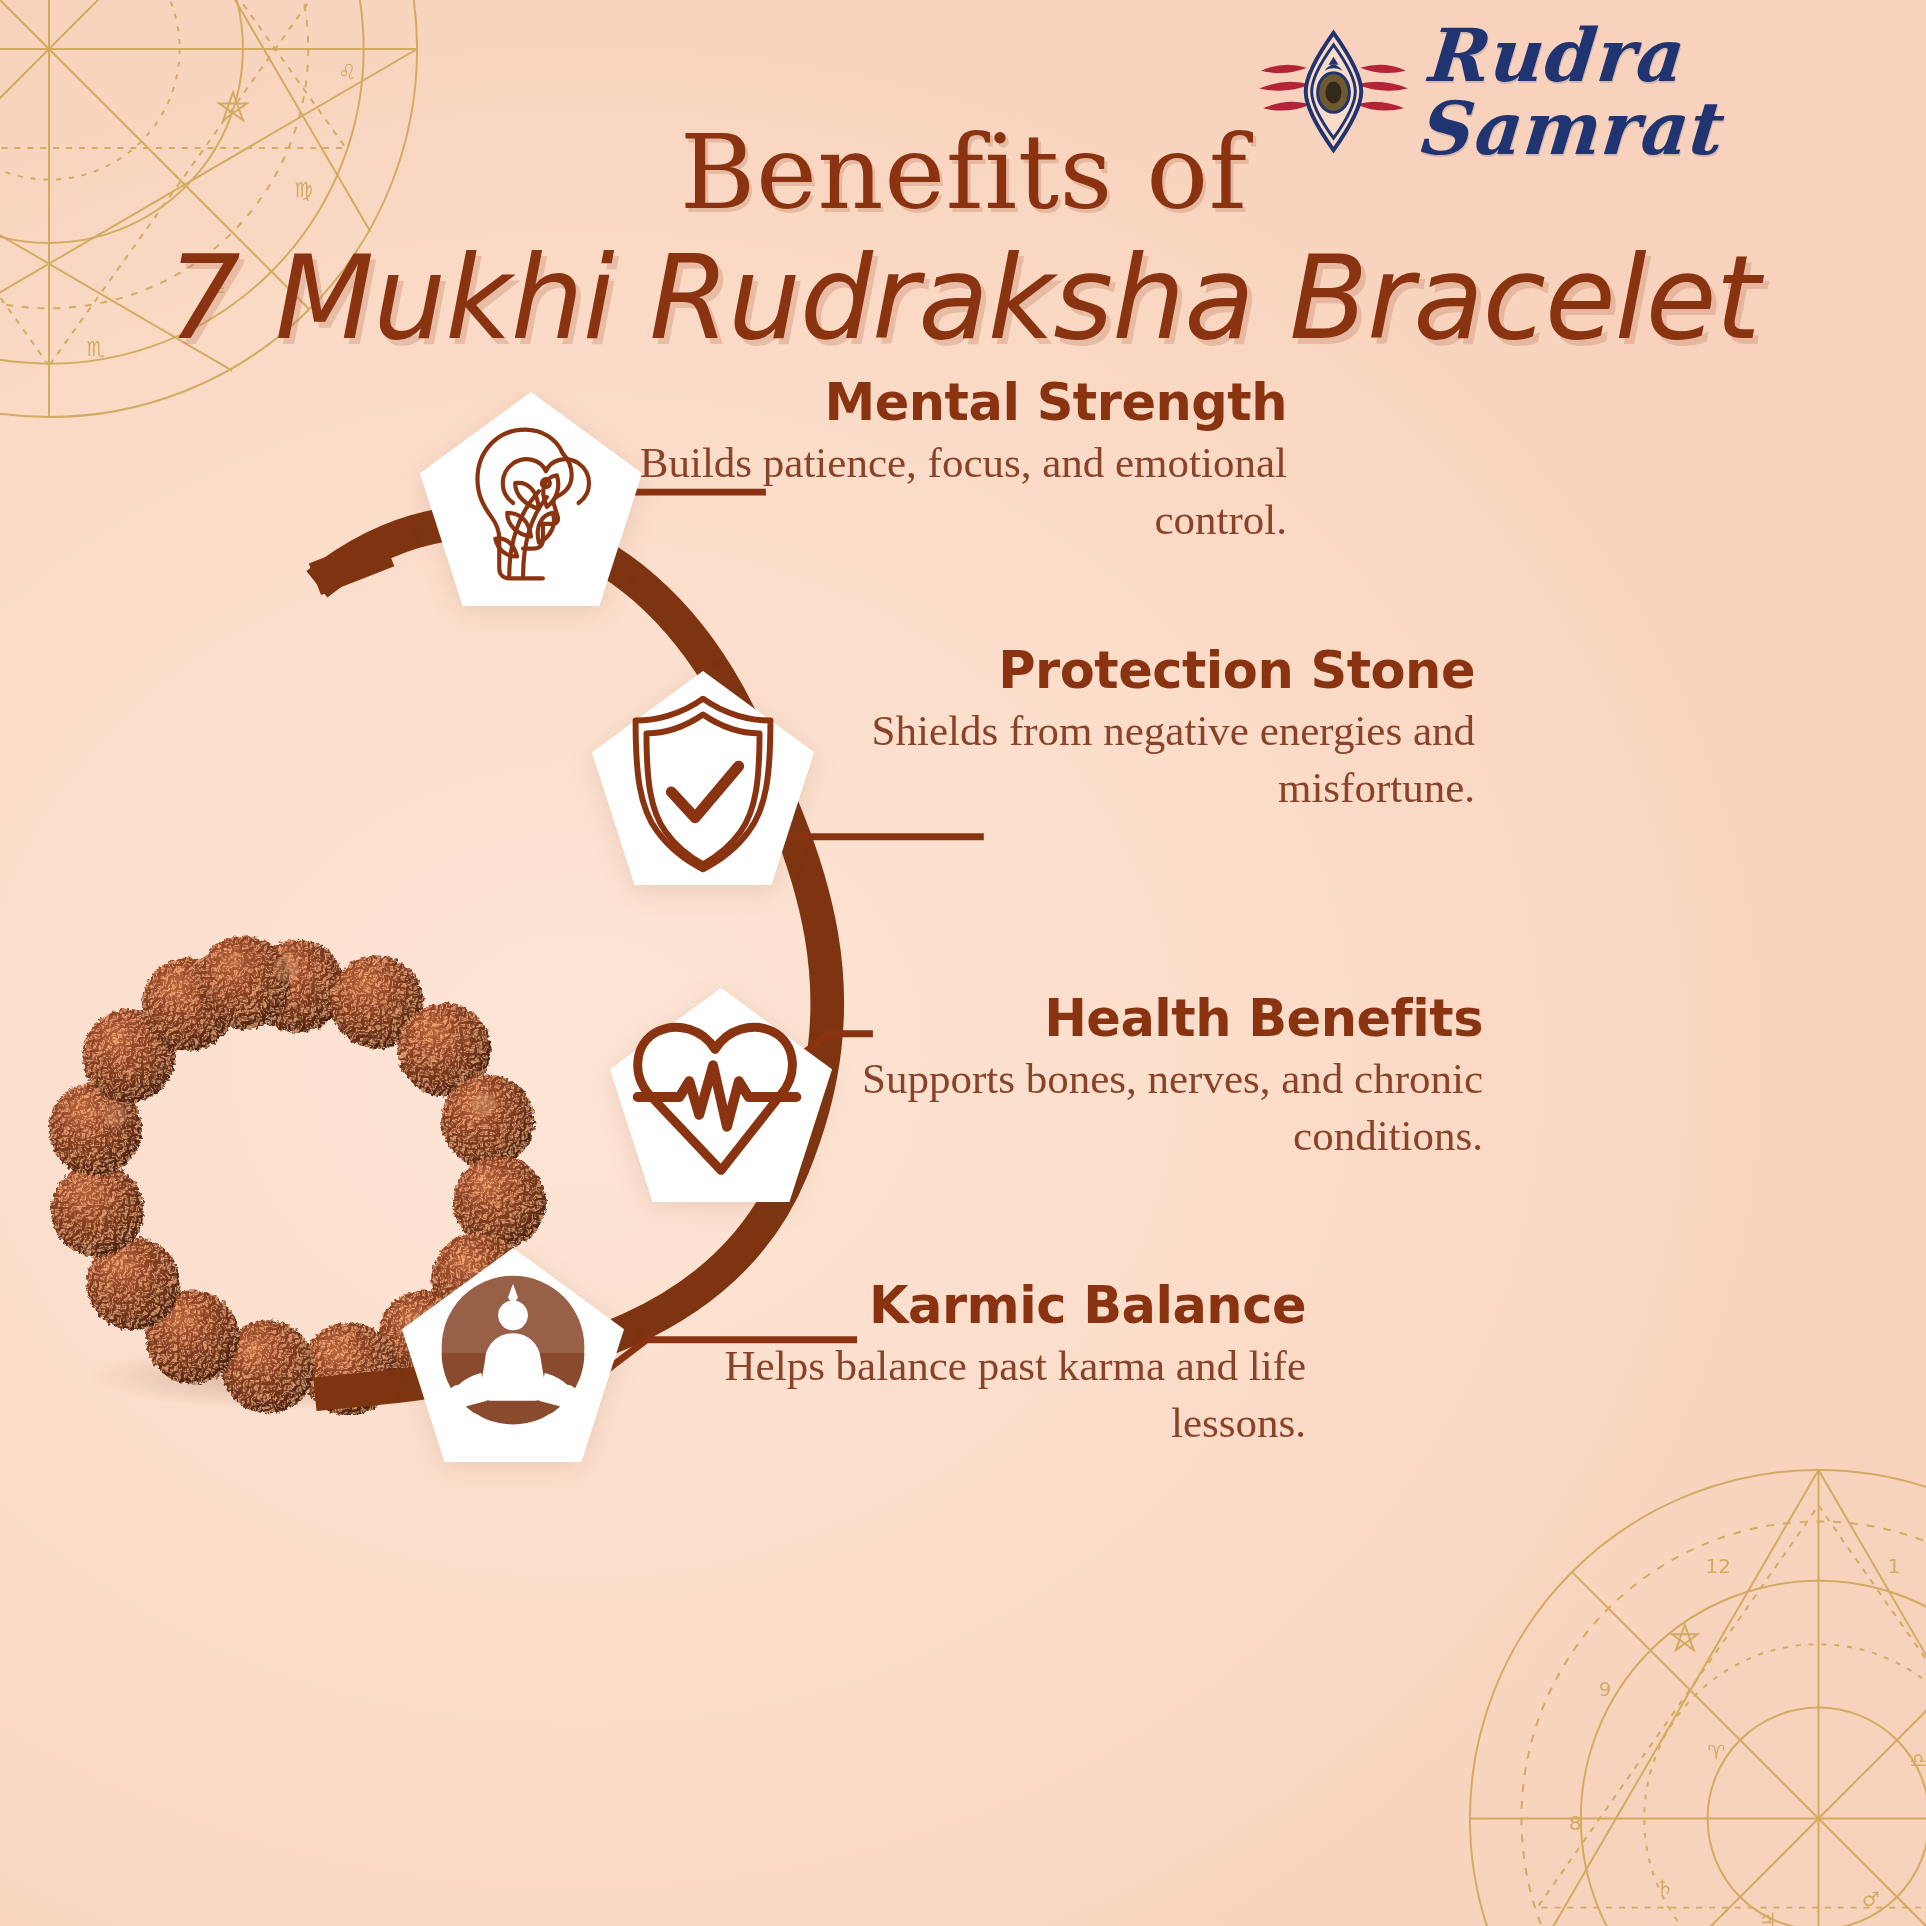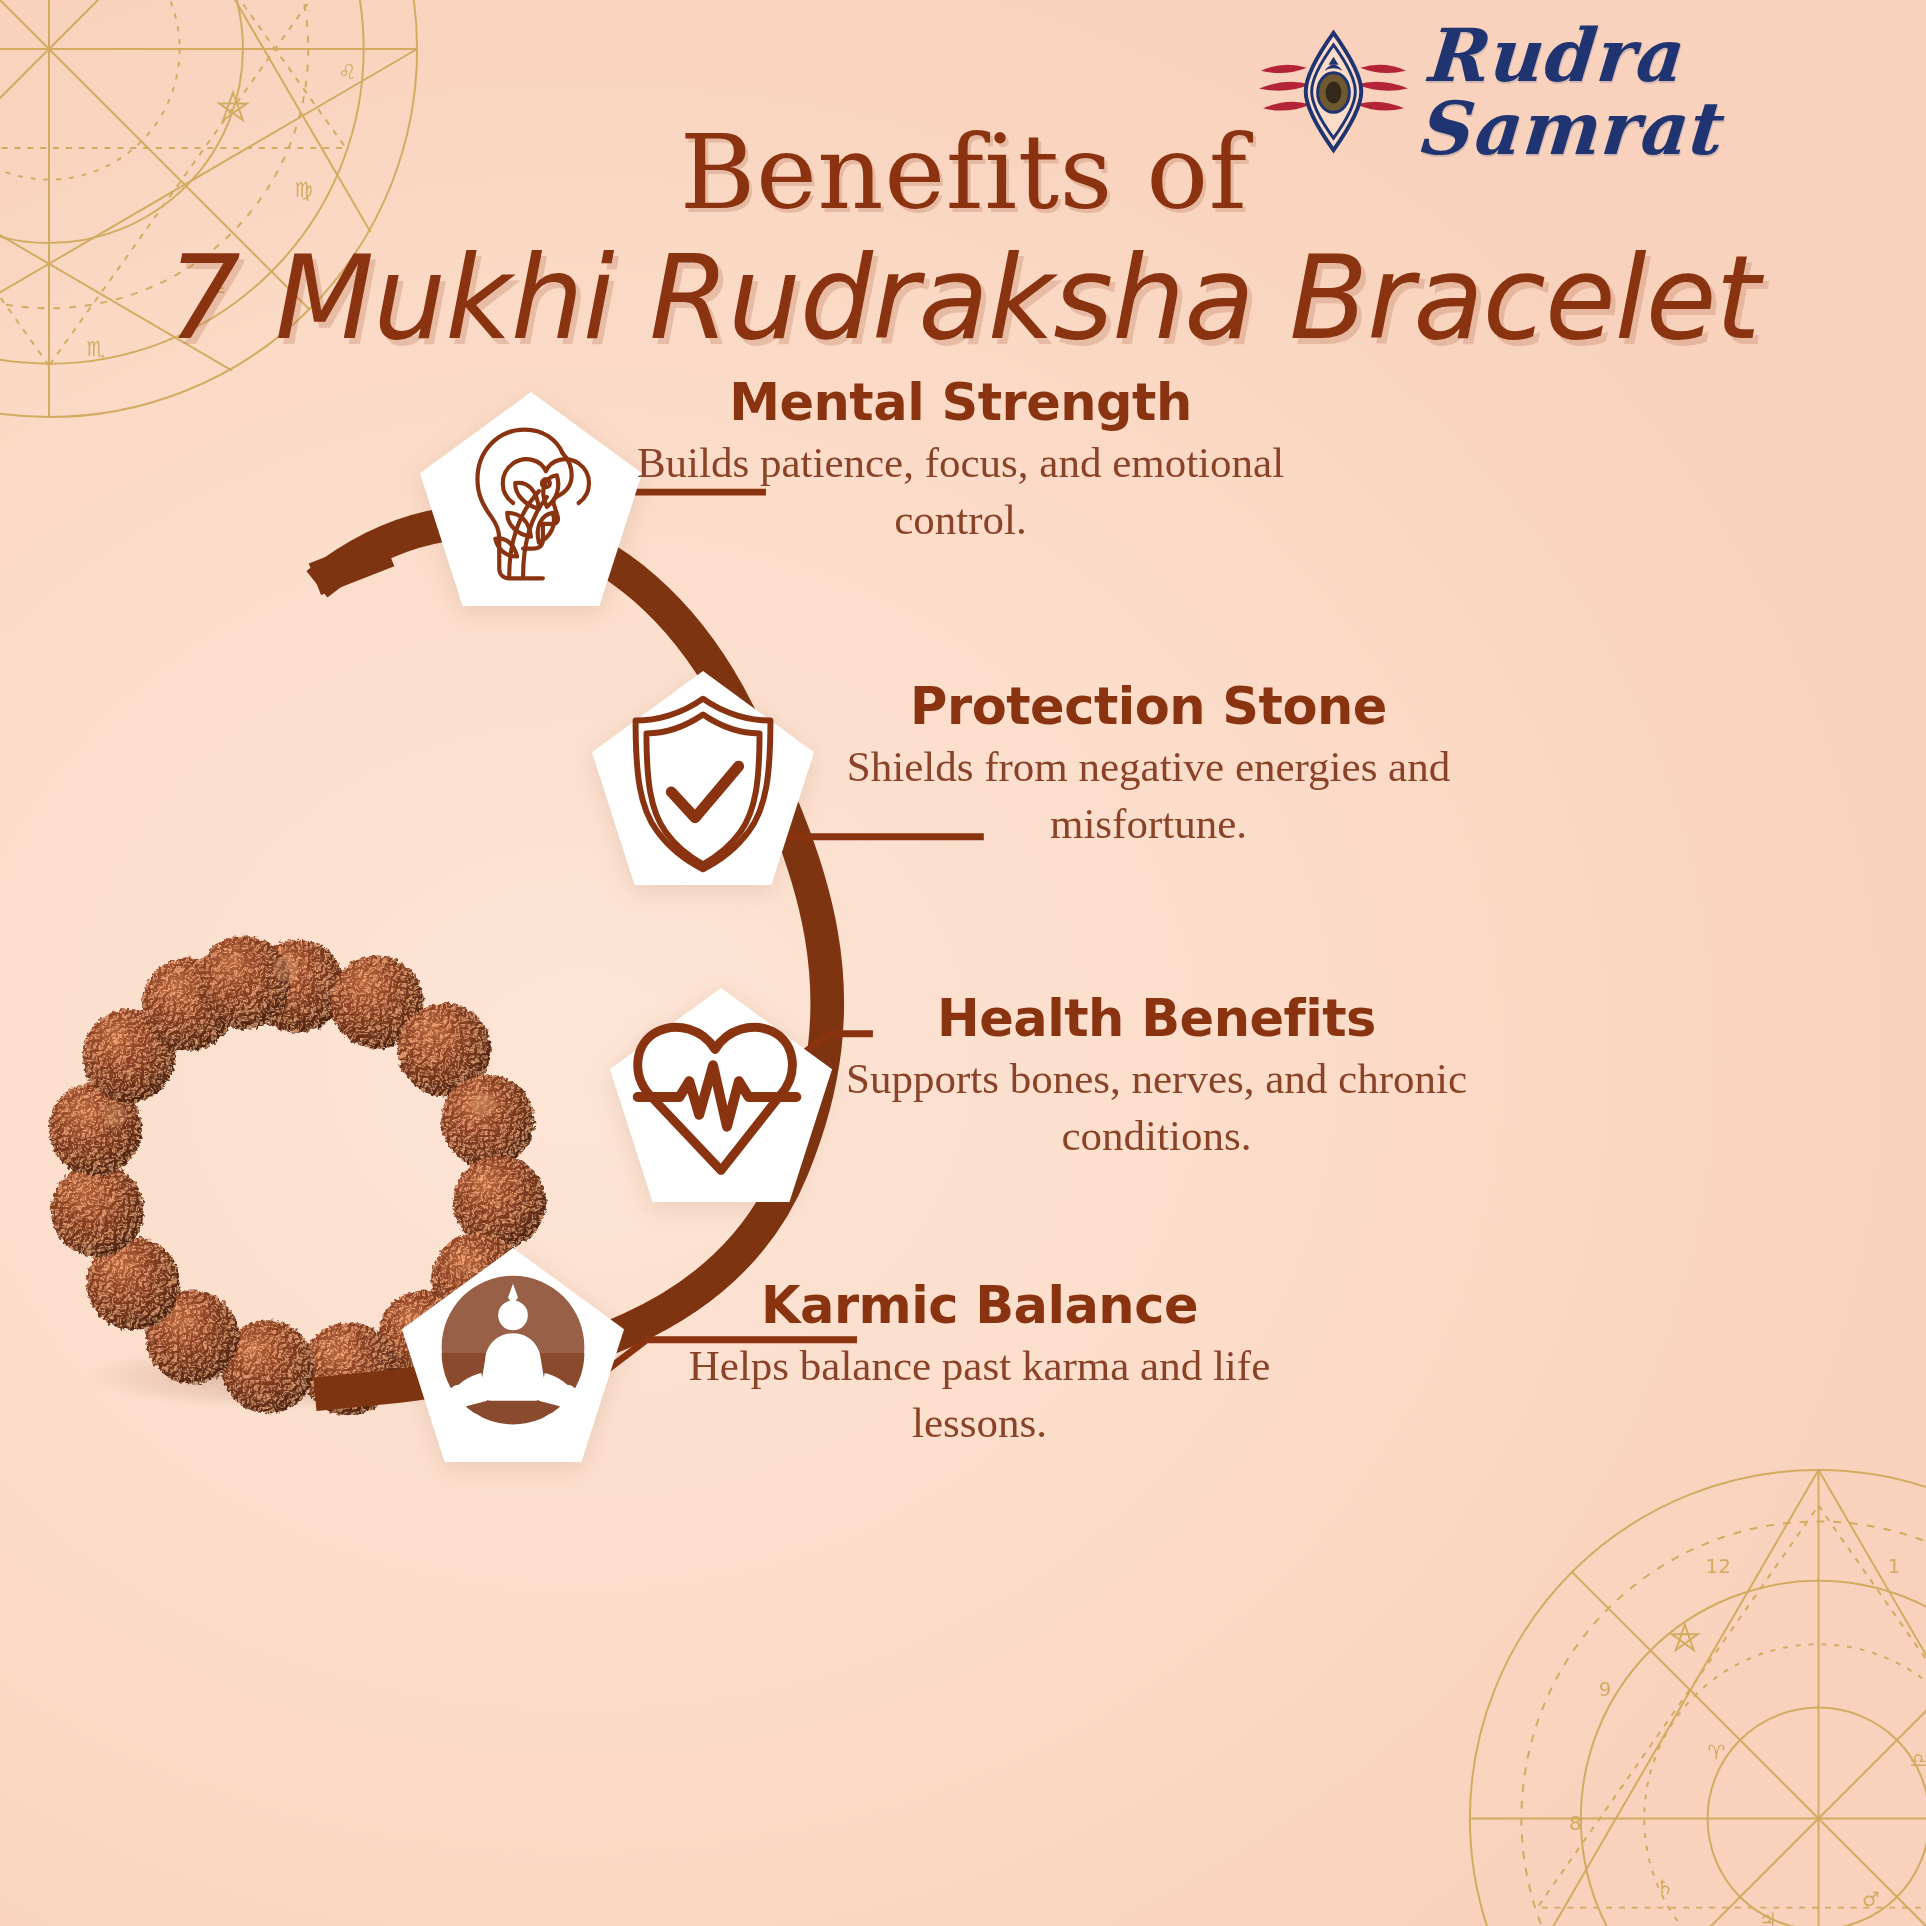--- a/index.html
+++ b/index.html
@@ -73,30 +73,30 @@
   .item-text h3{
     font-family:"DejaVu Sans", sans-serif;
     font-weight:700; font-size:51px; color:#8A3310;
     line-height:1.12; letter-spacing:-0.5px;
   }
   .item-text p{
     font-family:Liberation Serif, serif;
     font-weight:400; font-size:43px; color:#8A4328;
     line-height:1.32; margin-top:4px;
   }
-  .ta-c{ text-align:center; }
+  .ta-c{ text-align:right; }
 
   
   #b1{ left:414px; top:386px; }
   #b2{ left:586px; top:665px; }
   #b3{ left:604px; top:982px; }
   #b4{ left:396px; top:1242px; }
 
   #t1{ left:634px;  top:374px;  }
-  #t2{ left:822px;  top:678px;  }
+  #t2{ left:822px;  top:642px;  }
   #t3{ left:830px;  top:990px; }
   #t4{ left:653px;  top:1277px; }
 </style>
 </head>
 <body>
 
 <div id="stage">
 
   <svg class="zodiac tl" width="752" height="752" viewBox="0 0 760 760" fill="none">
     <g stroke="#C9A24A" stroke-width="2" fill="none" opacity=".95">

